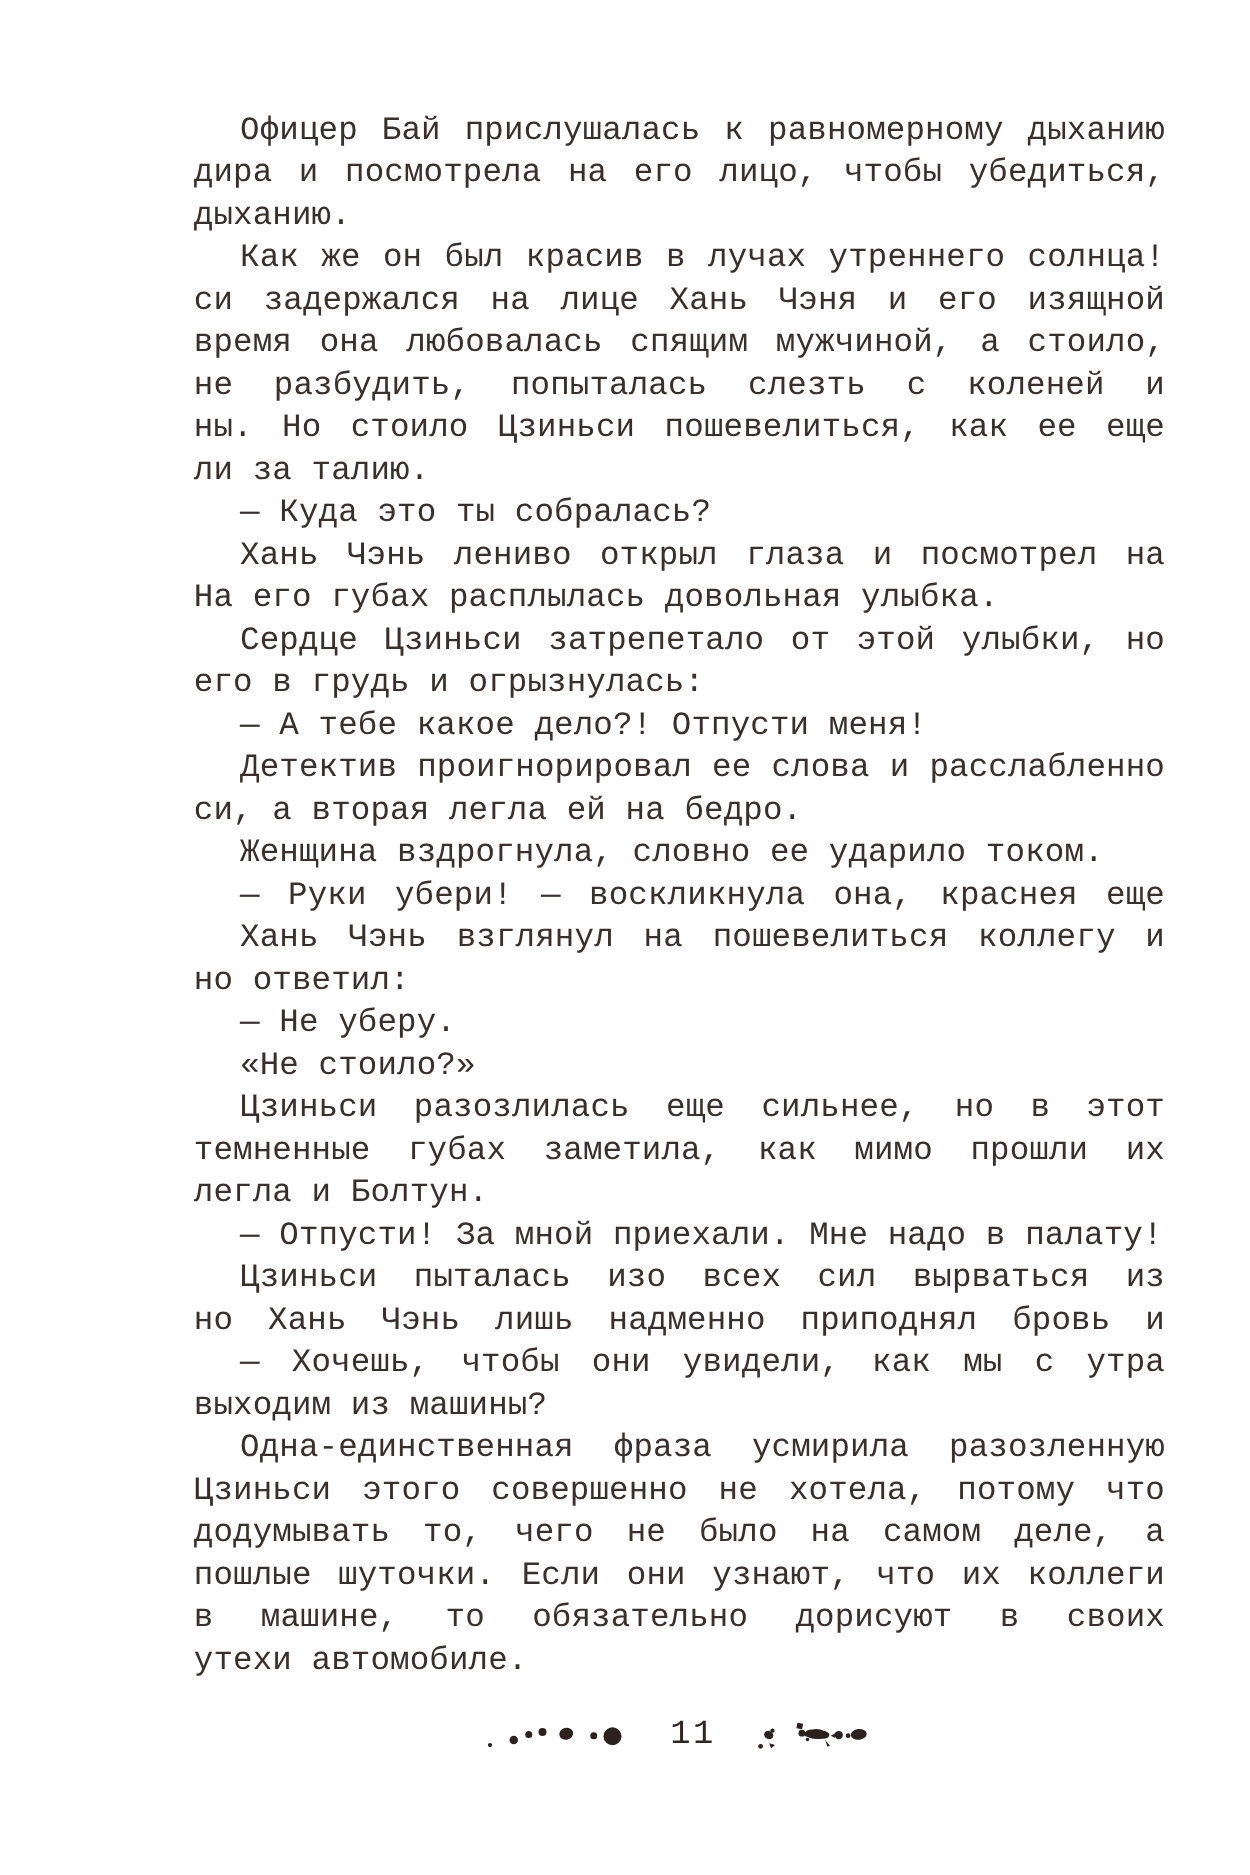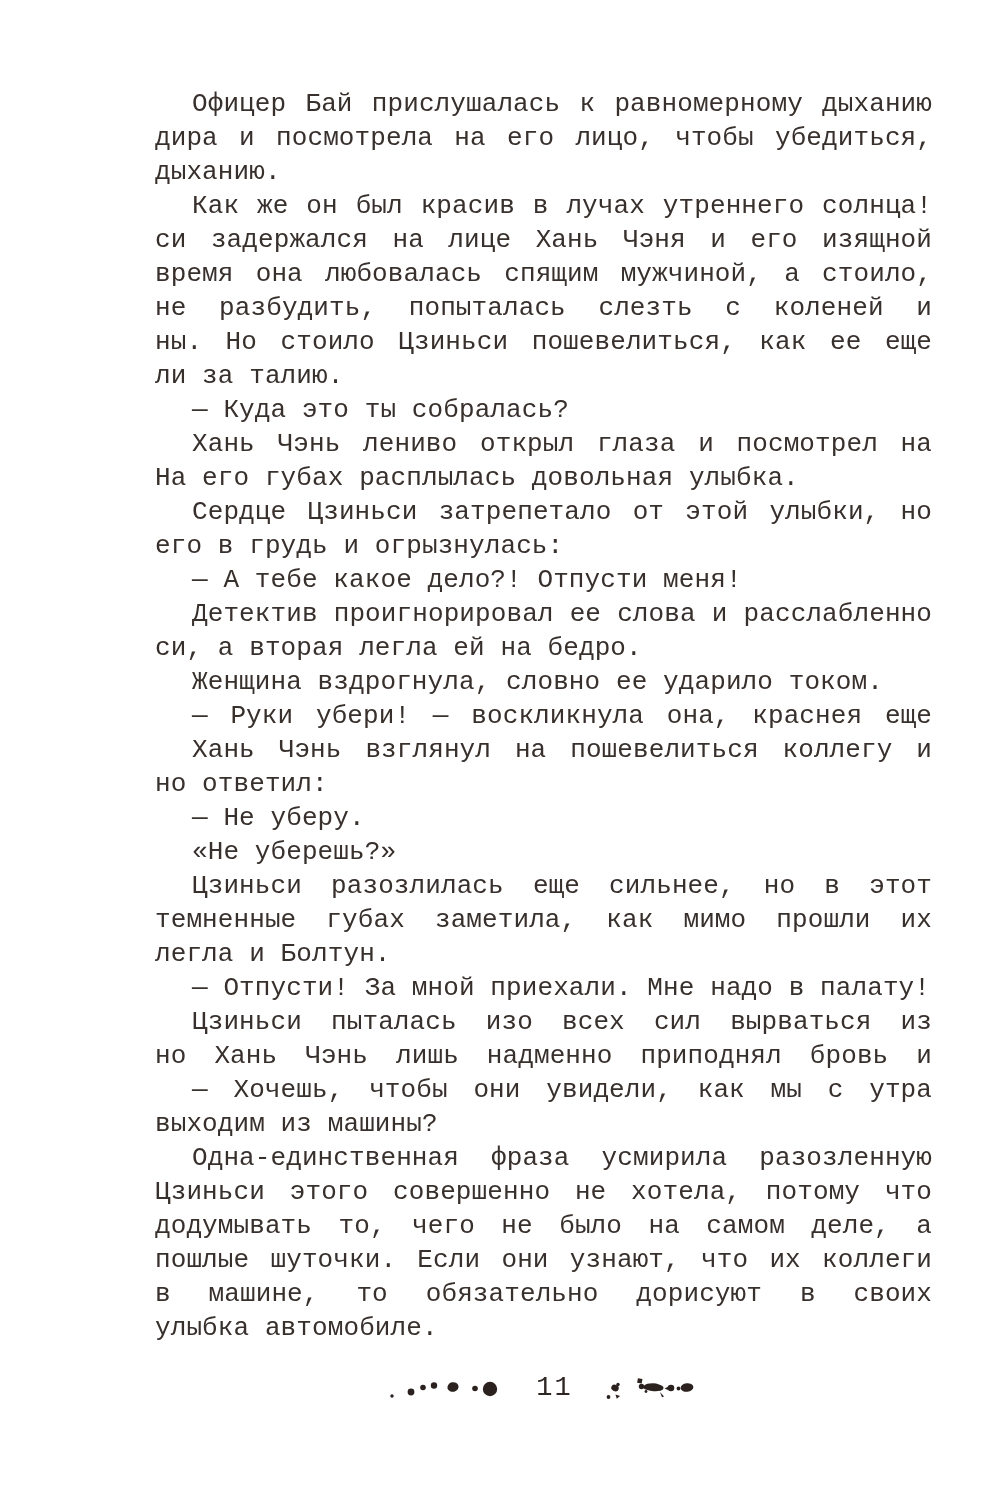--- a/index.html
+++ b/index.html
@@ -102,21 +102,21 @@
         <div class="line first last">— Руки убери! — воскликнула она, краснея еще сильнее.</div>
       </div>
       <div class="para">
         <div class="line first">Хань Чэнь взглянул на пошевелиться коллегу и пренебрежитель-</div>
         <div class="line last">но ответил:</div>
       </div>
       <div class="para">
         <div class="line first last">— Не уберу.</div>
       </div>
       <div class="para">
-        <div class="line first last">«Не уберешь?»</div>
+        <div class="line first last">«Не стоило?»</div>
       </div>
       <div class="para">
         <div class="line first">Цзиньси разозлилась еще сильнее, но в этот момент сквозь за-</div>
         <div class="line">темненные губах заметила, как мимо прошли их знакомые — Сяо-</div>
         <div class="line last">легла и Болтун.</div>
       </div>
       <div class="para">
         <div class="line first last">— Отпусти! За мной приехали. Мне надо в палату!</div>
       </div>
       <div class="para">
@@ -126,21 +126,21 @@
       <div class="para">
         <div class="line first">— Хочешь, чтобы они увидели, как мы с утра пораньше вместе</div>
         <div class="line last">выходим из машины?</div>
       </div>
       <div class="para">
         <div class="line first">Одна-единственная фраза усмирила разозленную женщину.</div>
         <div class="line">Цзиньси этого совершенно не хотела, потому что Сяочжуань любил</div>
         <div class="line">додумывать то, чего не было на самом деле, а Болтун — отпускать</div>
         <div class="line">пошлые шуточки. Если они узнают, что их коллеги провели ночь</div>
         <div class="line">в машине, то обязательно дорисуют в своих фантазиях утехи в слу-</div>
-        <div class="line last">улыбка автомобиле.</div>
+        <div class="line last">утехи автомобиле.</div>
       </div>
     </div>
 
   <div class="footer">
     <svg class="ornament" width="117" height="26" viewBox="0 0 117 26" xmlns="http://www.w3.org/2000/svg" fill="#2b211e">
       <circle cx="5" cy="21" r="1.7"></circle>
       <circle cx="24" cy="17" r="3.4"></circle>
       <circle cx="36" cy="12.5" r="2.8"></circle>
       <circle cx="47" cy="10.5" r="3.2"></circle>
       <ellipse cx="66" cy="12" rx="5.6" ry="4.8" transform="rotate(-14 66 12)"></ellipse>

